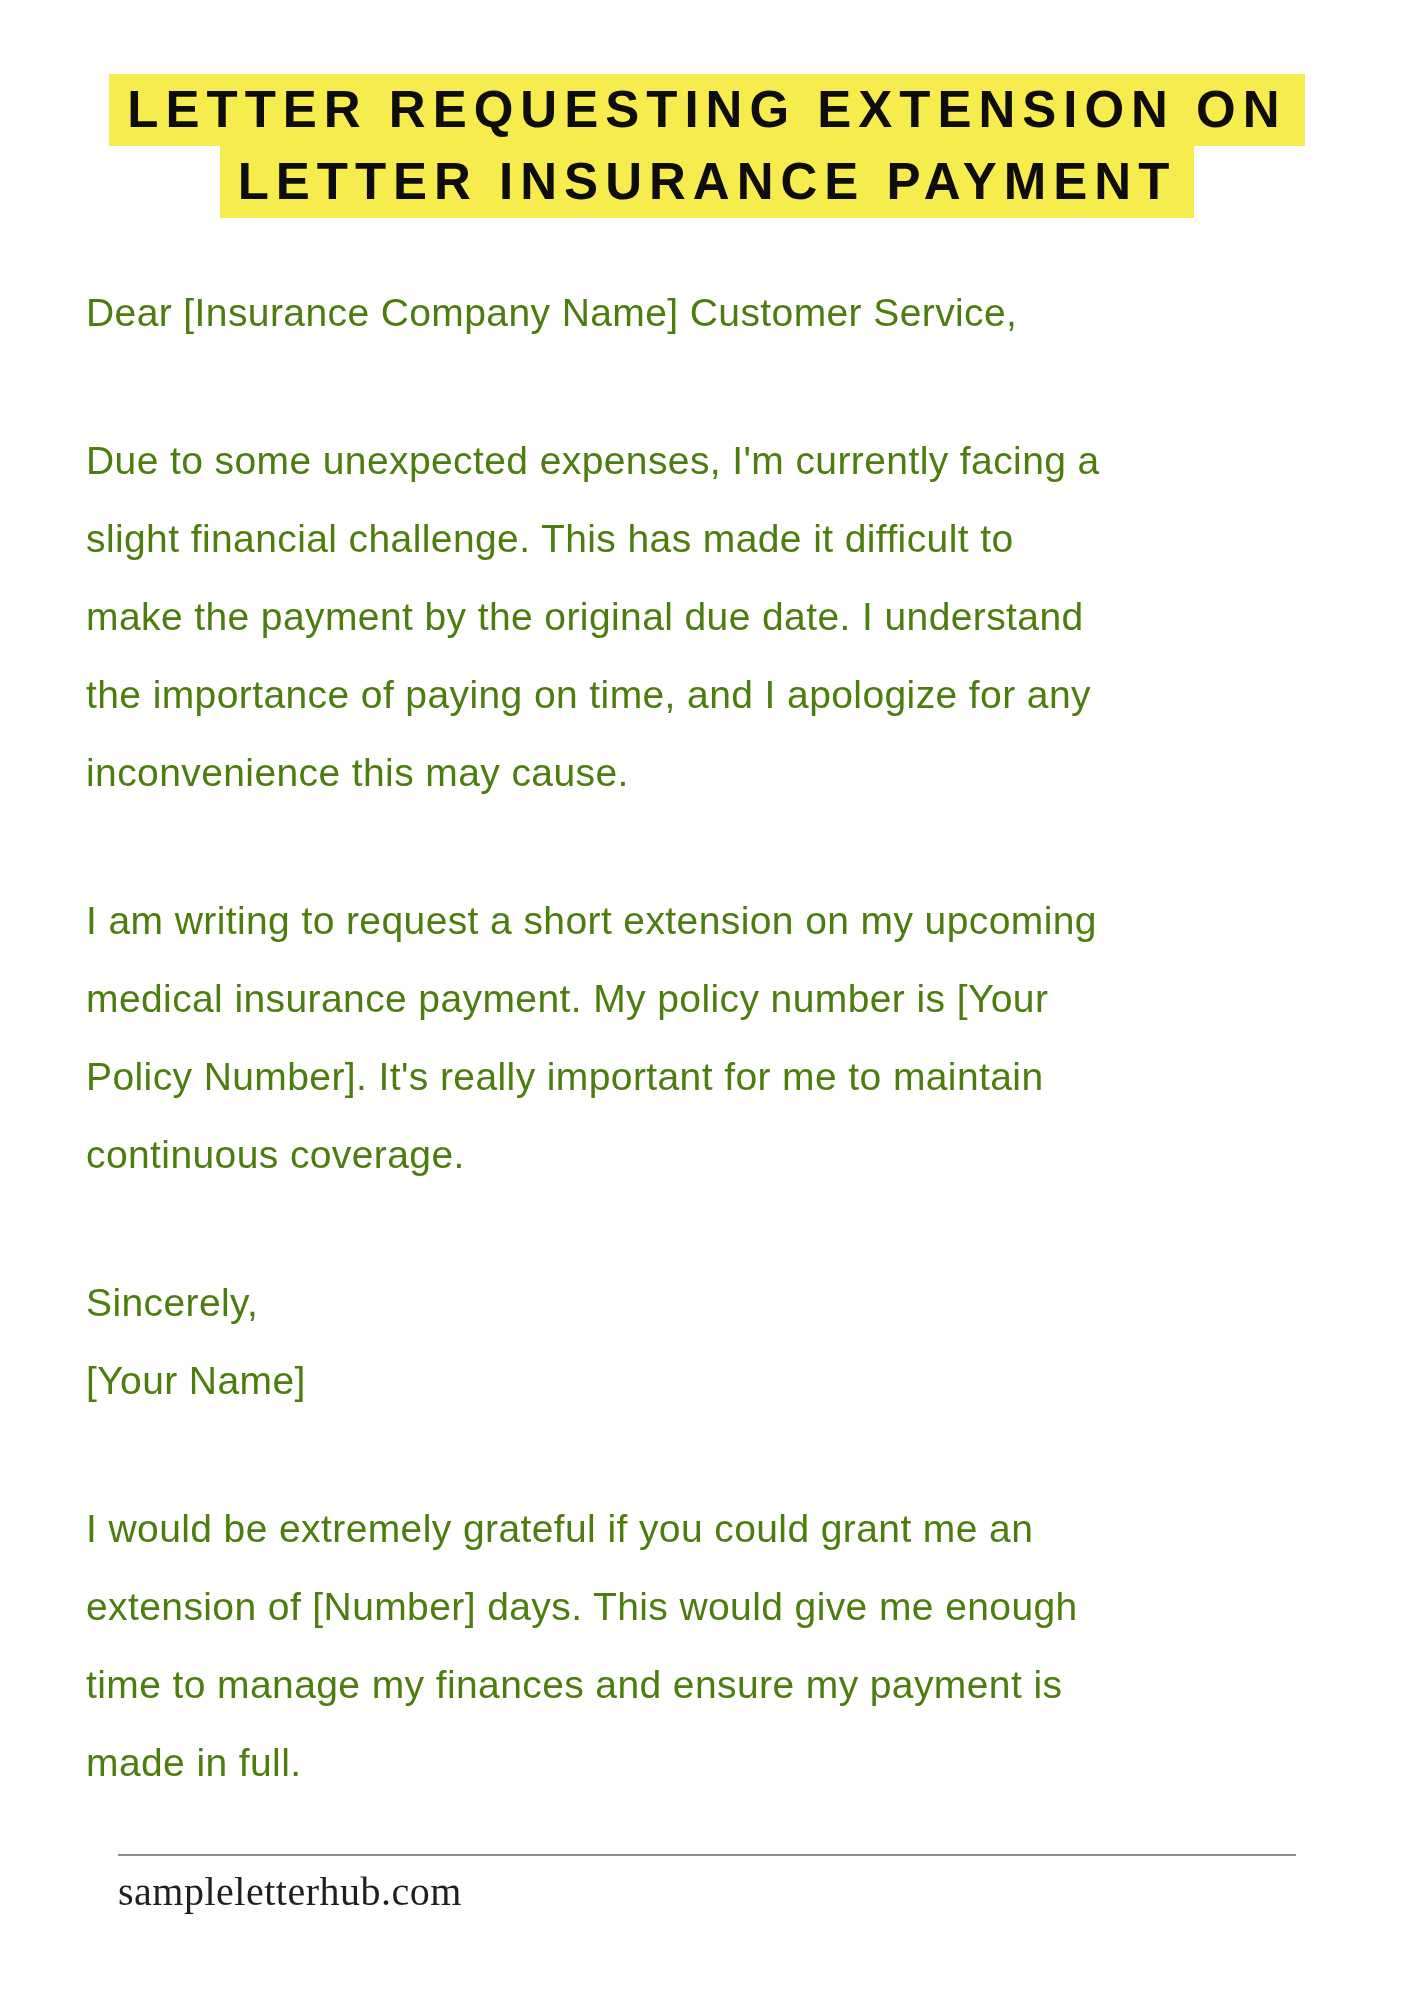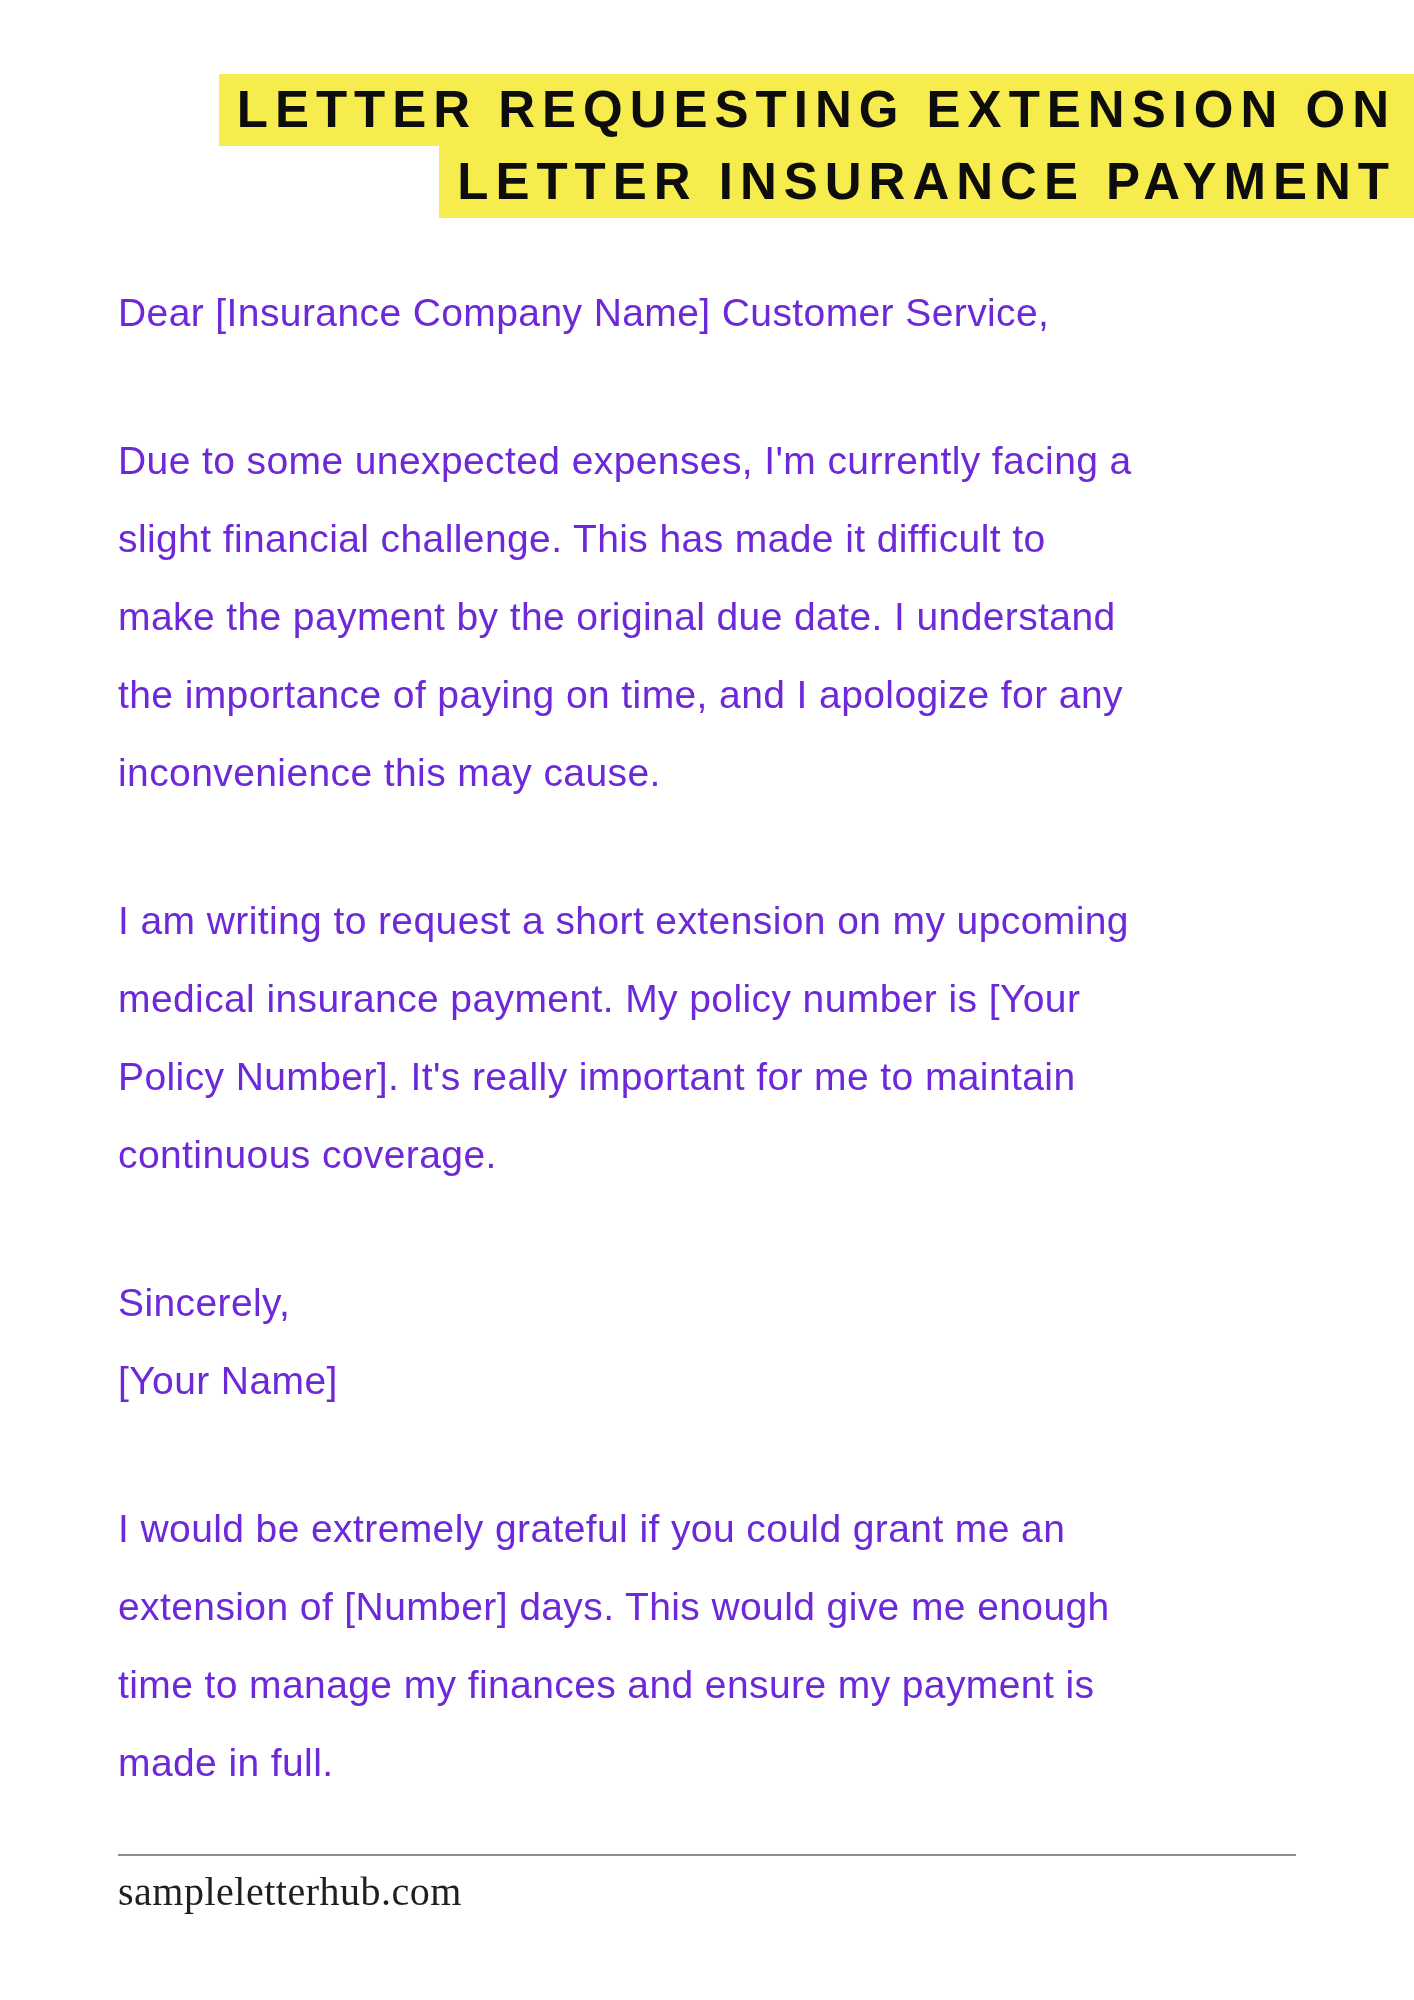--- a/index.html
+++ b/index.html
@@ -15,38 +15,37 @@
     overflow: hidden;
     font-family: "Liberation Sans", sans-serif;
   }
   
   .title {
     margin-top: 74px;
     text-align: center;
   }
   .hl-line {
     line-height: 0; 
-    text-align: right;
   }
   .hl {
     display: inline-block;
     background: #f7ec4e;
     color: #0d0d0d;
     font-weight: 700;
     font-size: 51px;
     letter-spacing: 7px;
     line-height: 72px;
     padding: 0 18px;
     white-space: nowrap;
   }
   
   .content {
-    margin: 56px 80px 0 118px;
+    margin: 56px 80px 0 86px;
     width: 1216px;
-    color: #6d28d9;
+    color: #4d7c0f;
     font-size: 39px;
     letter-spacing: 0.4px;
     line-height: 78px;
   }
   .para {
     white-space: pre-line;
     margin: 0 0 70px 0;
   }
   .para:last-child {
     margin-bottom: 0;

